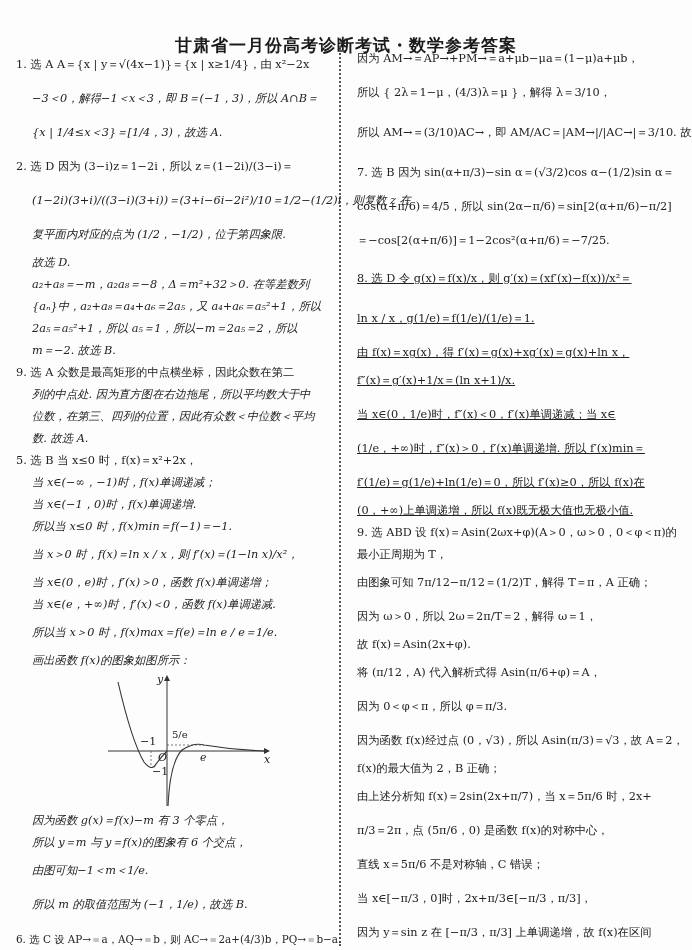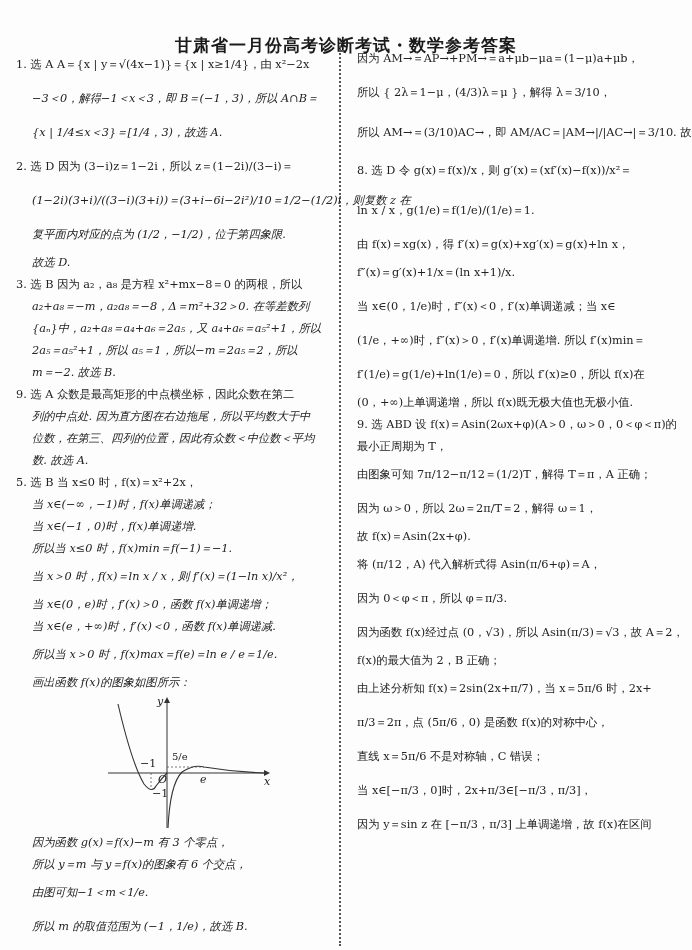--- a/index.html
+++ b/index.html
@@ -30,21 +30,20 @@
     <div class="line tall ind">−3＜0，解得−1＜x＜3，即 B＝(−1，3)，所以 A∩B＝</div>
     <div class="line tall ind">{x | 1/4≤x＜3}＝[1/4，3)，故选 A.</div>
   </div>
   <div>
     <div class="line tall">2. 选 D   因为 (3−i)z＝1−2i，所以 z＝(1−2i)/(3−i)＝</div>
     <div class="line tall ind">(1−2i)(3+i)/((3−i)(3+i))＝(3+i−6i−2i²)/10＝1/2−(1/2)i，则复数 z 在</div>
     <div class="line tall ind">复平面内对应的点为 (1/2，−1/2)，位于第四象限.</div>
     <div class="line short ind">故选 D.</div>
   </div>
   <div>
-    <div class="line short">3. 选 B   因为 a₂，a₈ 是方程 x²+mx−8＝0 的两根，所以</div>
     <div class="line short ind">a₂+a₈＝−m，a₂a₈＝−8，Δ＝m²+32＞0. 在等差数列</div>
     <div class="line short ind">{aₙ}中，a₂+a₈＝a₄+a₆＝2a₅，又 a₄+a₆＝a₅²+1，所以</div>
     <div class="line short ind">2a₅＝a₅²+1，所以 a₅＝1，所以−m＝2a₅＝2，所以</div>
     <div class="line short ind">m＝−2. 故选 B.</div>
   </div>
   <div>
     <div class="line short">9. 选 A   众数是最高矩形的中点横坐标，因此众数在第二</div>
     <div class="line short ind">列的中点处. 因为直方图在右边拖尾，所以平均数大于中</div>
     <div class="line short ind">位数，在第三、四列的位置，因此有众数＜中位数＜平均</div>
     <div class="line short ind">数. 故选 A.</div>
@@ -94,21 +93,26 @@
 
   </div>
 </div>
 
 <div class="col right">
   <div>
     <div class="line short">因为 AM→＝AP→+PM→＝a+μb−μa＝(1−μ)a+μb，</div>
     <div class="line tall" style="height:46px;">所以 { 2λ＝1−μ，(4/3)λ＝μ }，解得 λ＝3/10，</div>
     <div class="line tall">所以 AM→＝(3/10)AC→，即 AM/AC＝|AM→|/|AC→|＝3/10. 故选 C.</div>
   </div>
-  <div style="margin-top:4px;">
+  <div style="margin-top:6px;">
+    <div class="line tall">7. 选 B   因为 sin(α+π/3)−sin α＝(√3/2)cos α−(1/2)sin α＝</div>
+    <div class="line tall">cos(α+π/6)＝4/5，所以 sin(2α−π/6)＝sin[2(α+π/6)−π/2]</div>
+    <div class="line tall">＝−cos[2(α+π/6)]＝1−2cos²(α+π/6)＝−7/25.</div>
+  </div>
+  <div style="margin-top:4px;text-decoration:underline;">
     <div class="line tall">8. 选 D   令 g(x)＝f(x)/x，则 g′(x)＝(xf′(x)−f(x))/x²＝</div>
     <div class="line tall" style="height:46px;">ln x / x，g(1/e)＝f(1/e)/(1/e)＝1.</div>
     <div class="line short">由 f(x)＝xg(x)，得 f′(x)＝g(x)+xg′(x)＝g(x)+ln x，</div>
     <div class="line tall">f″(x)＝g′(x)+1/x＝(ln x+1)/x.</div>
     <div class="line tall">当 x∈(0，1/e)时，f″(x)＜0，f′(x)单调递减；当 x∈</div>
     <div class="line tall">(1/e，+∞)时，f″(x)＞0，f′(x)单调递增. 所以 f′(x)min＝</div>
     <div class="line tall">f′(1/e)＝g(1/e)+ln(1/e)＝0，所以 f′(x)≥0，所以 f(x)在</div>
     <div class="line short">(0，+∞)上单调递增，所以 f(x)既无极大值也无极小值.</div>
   </div>
   <div>

